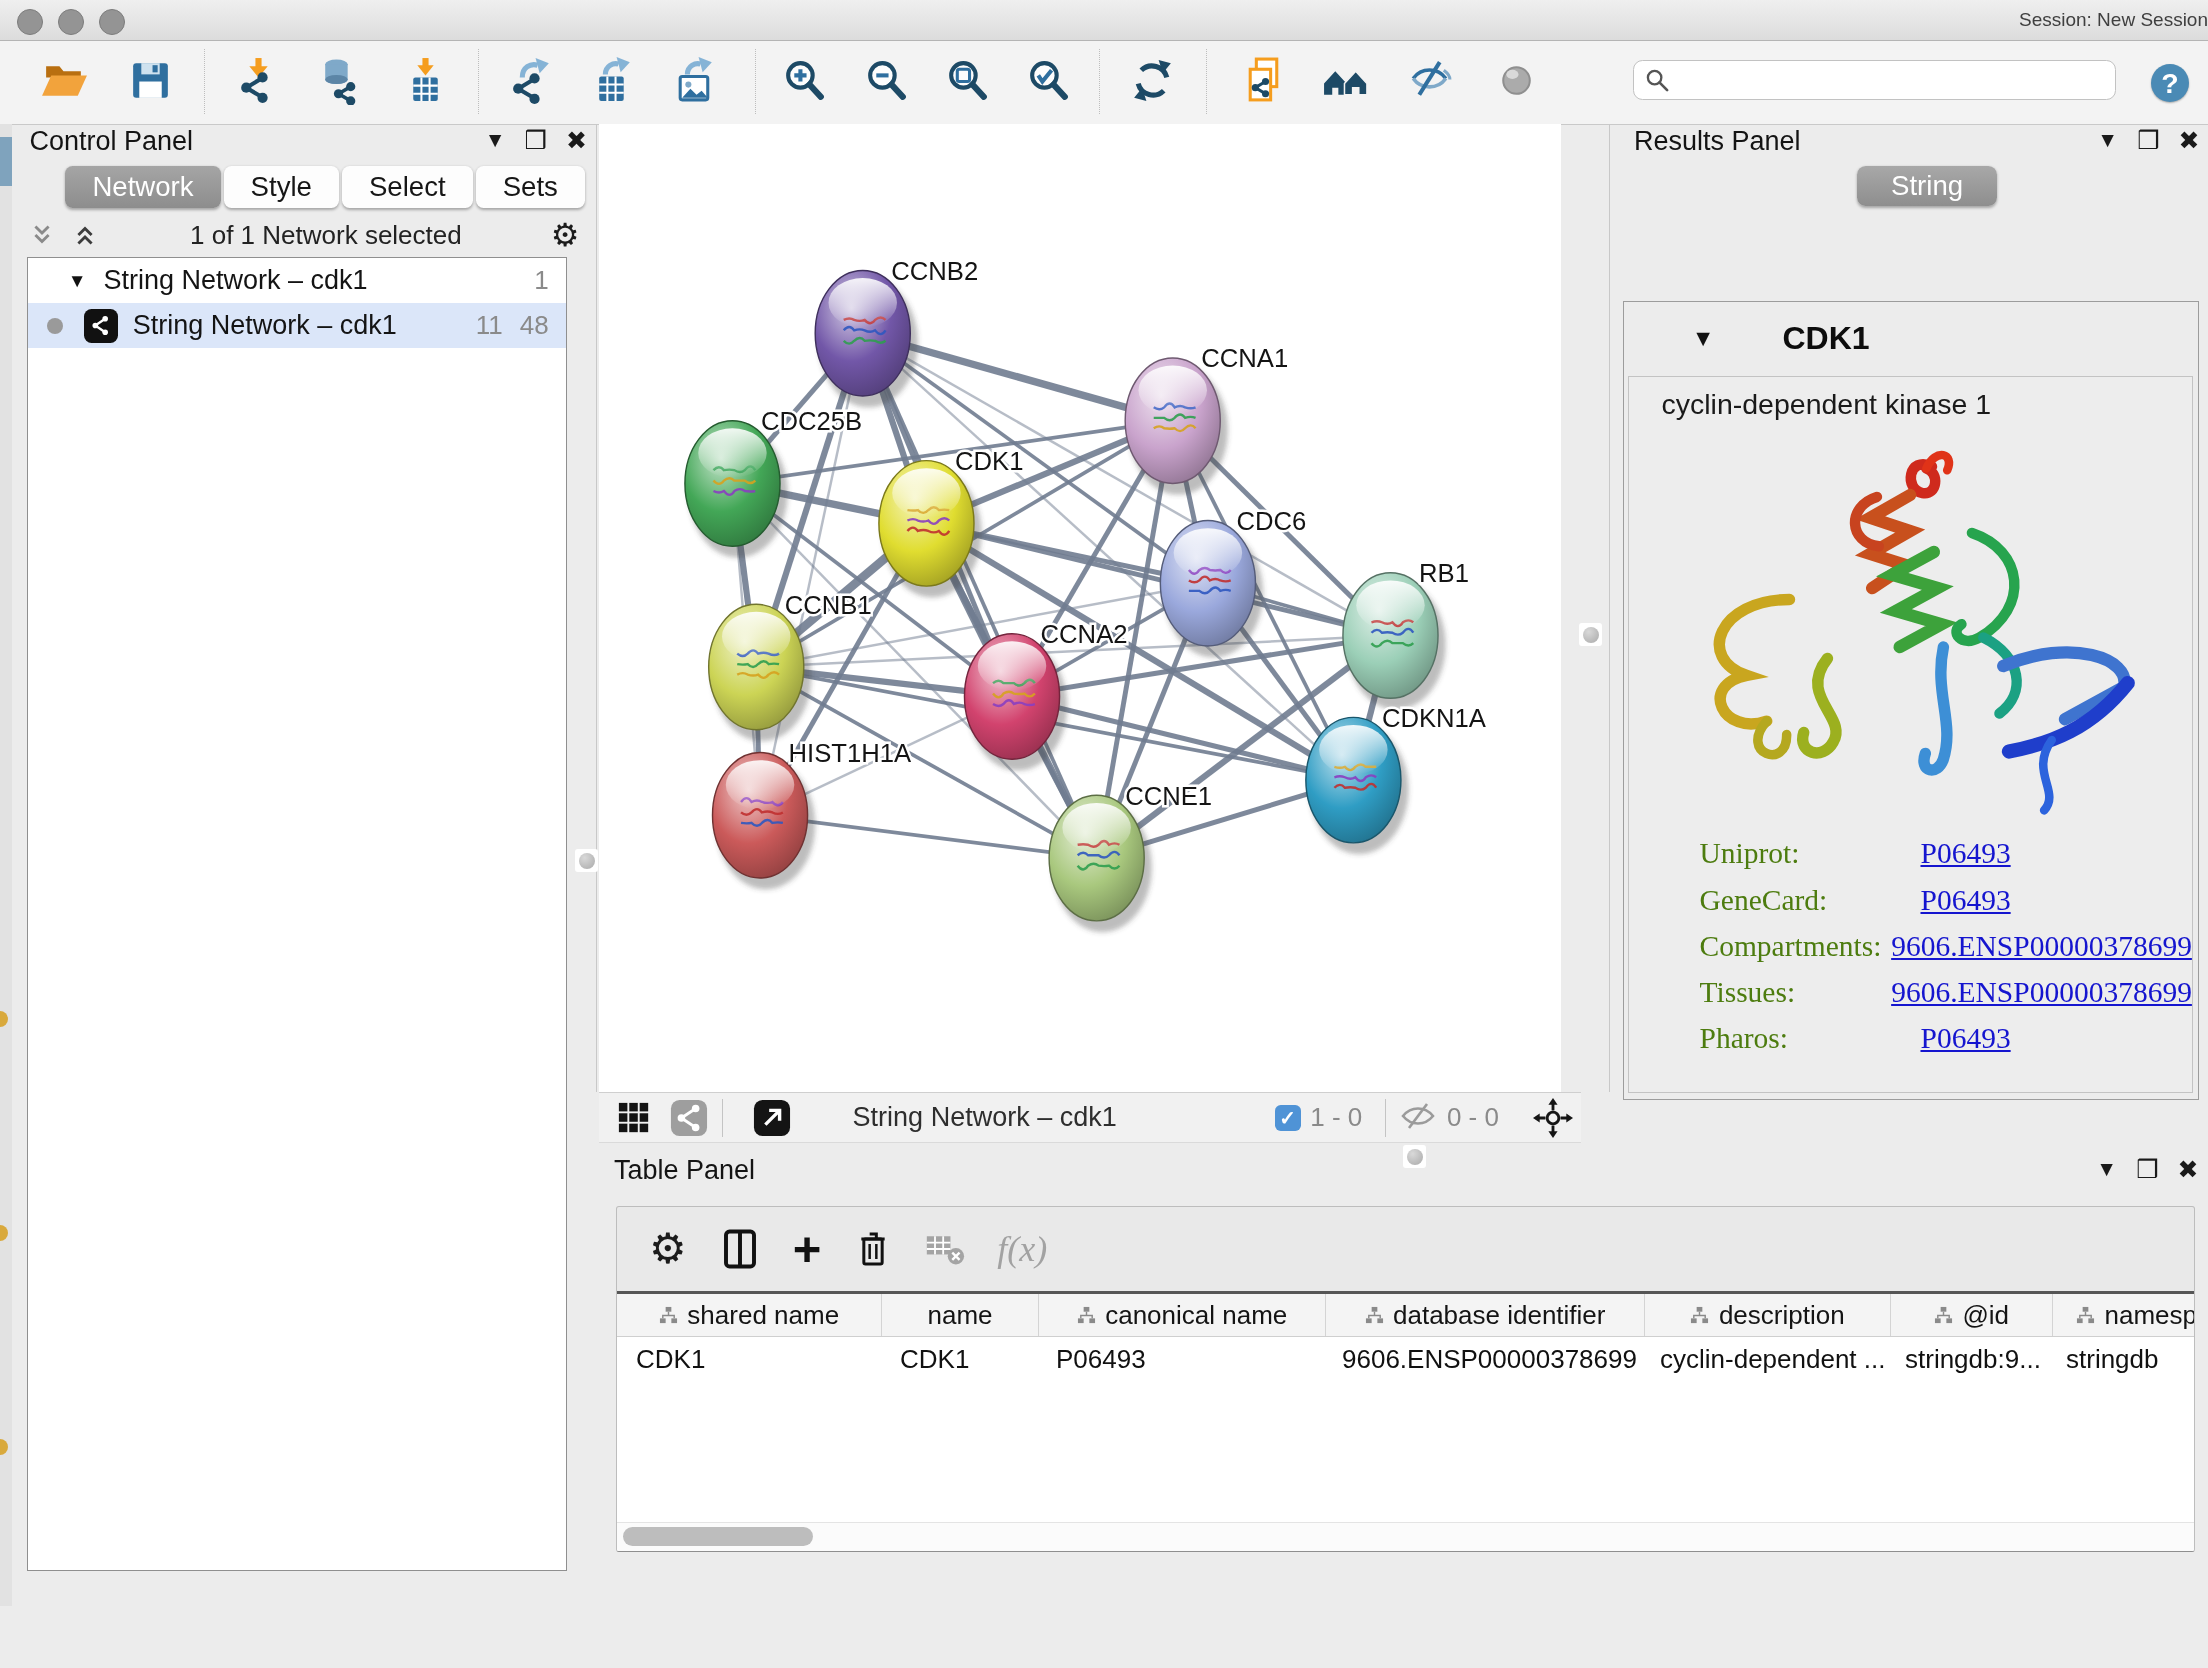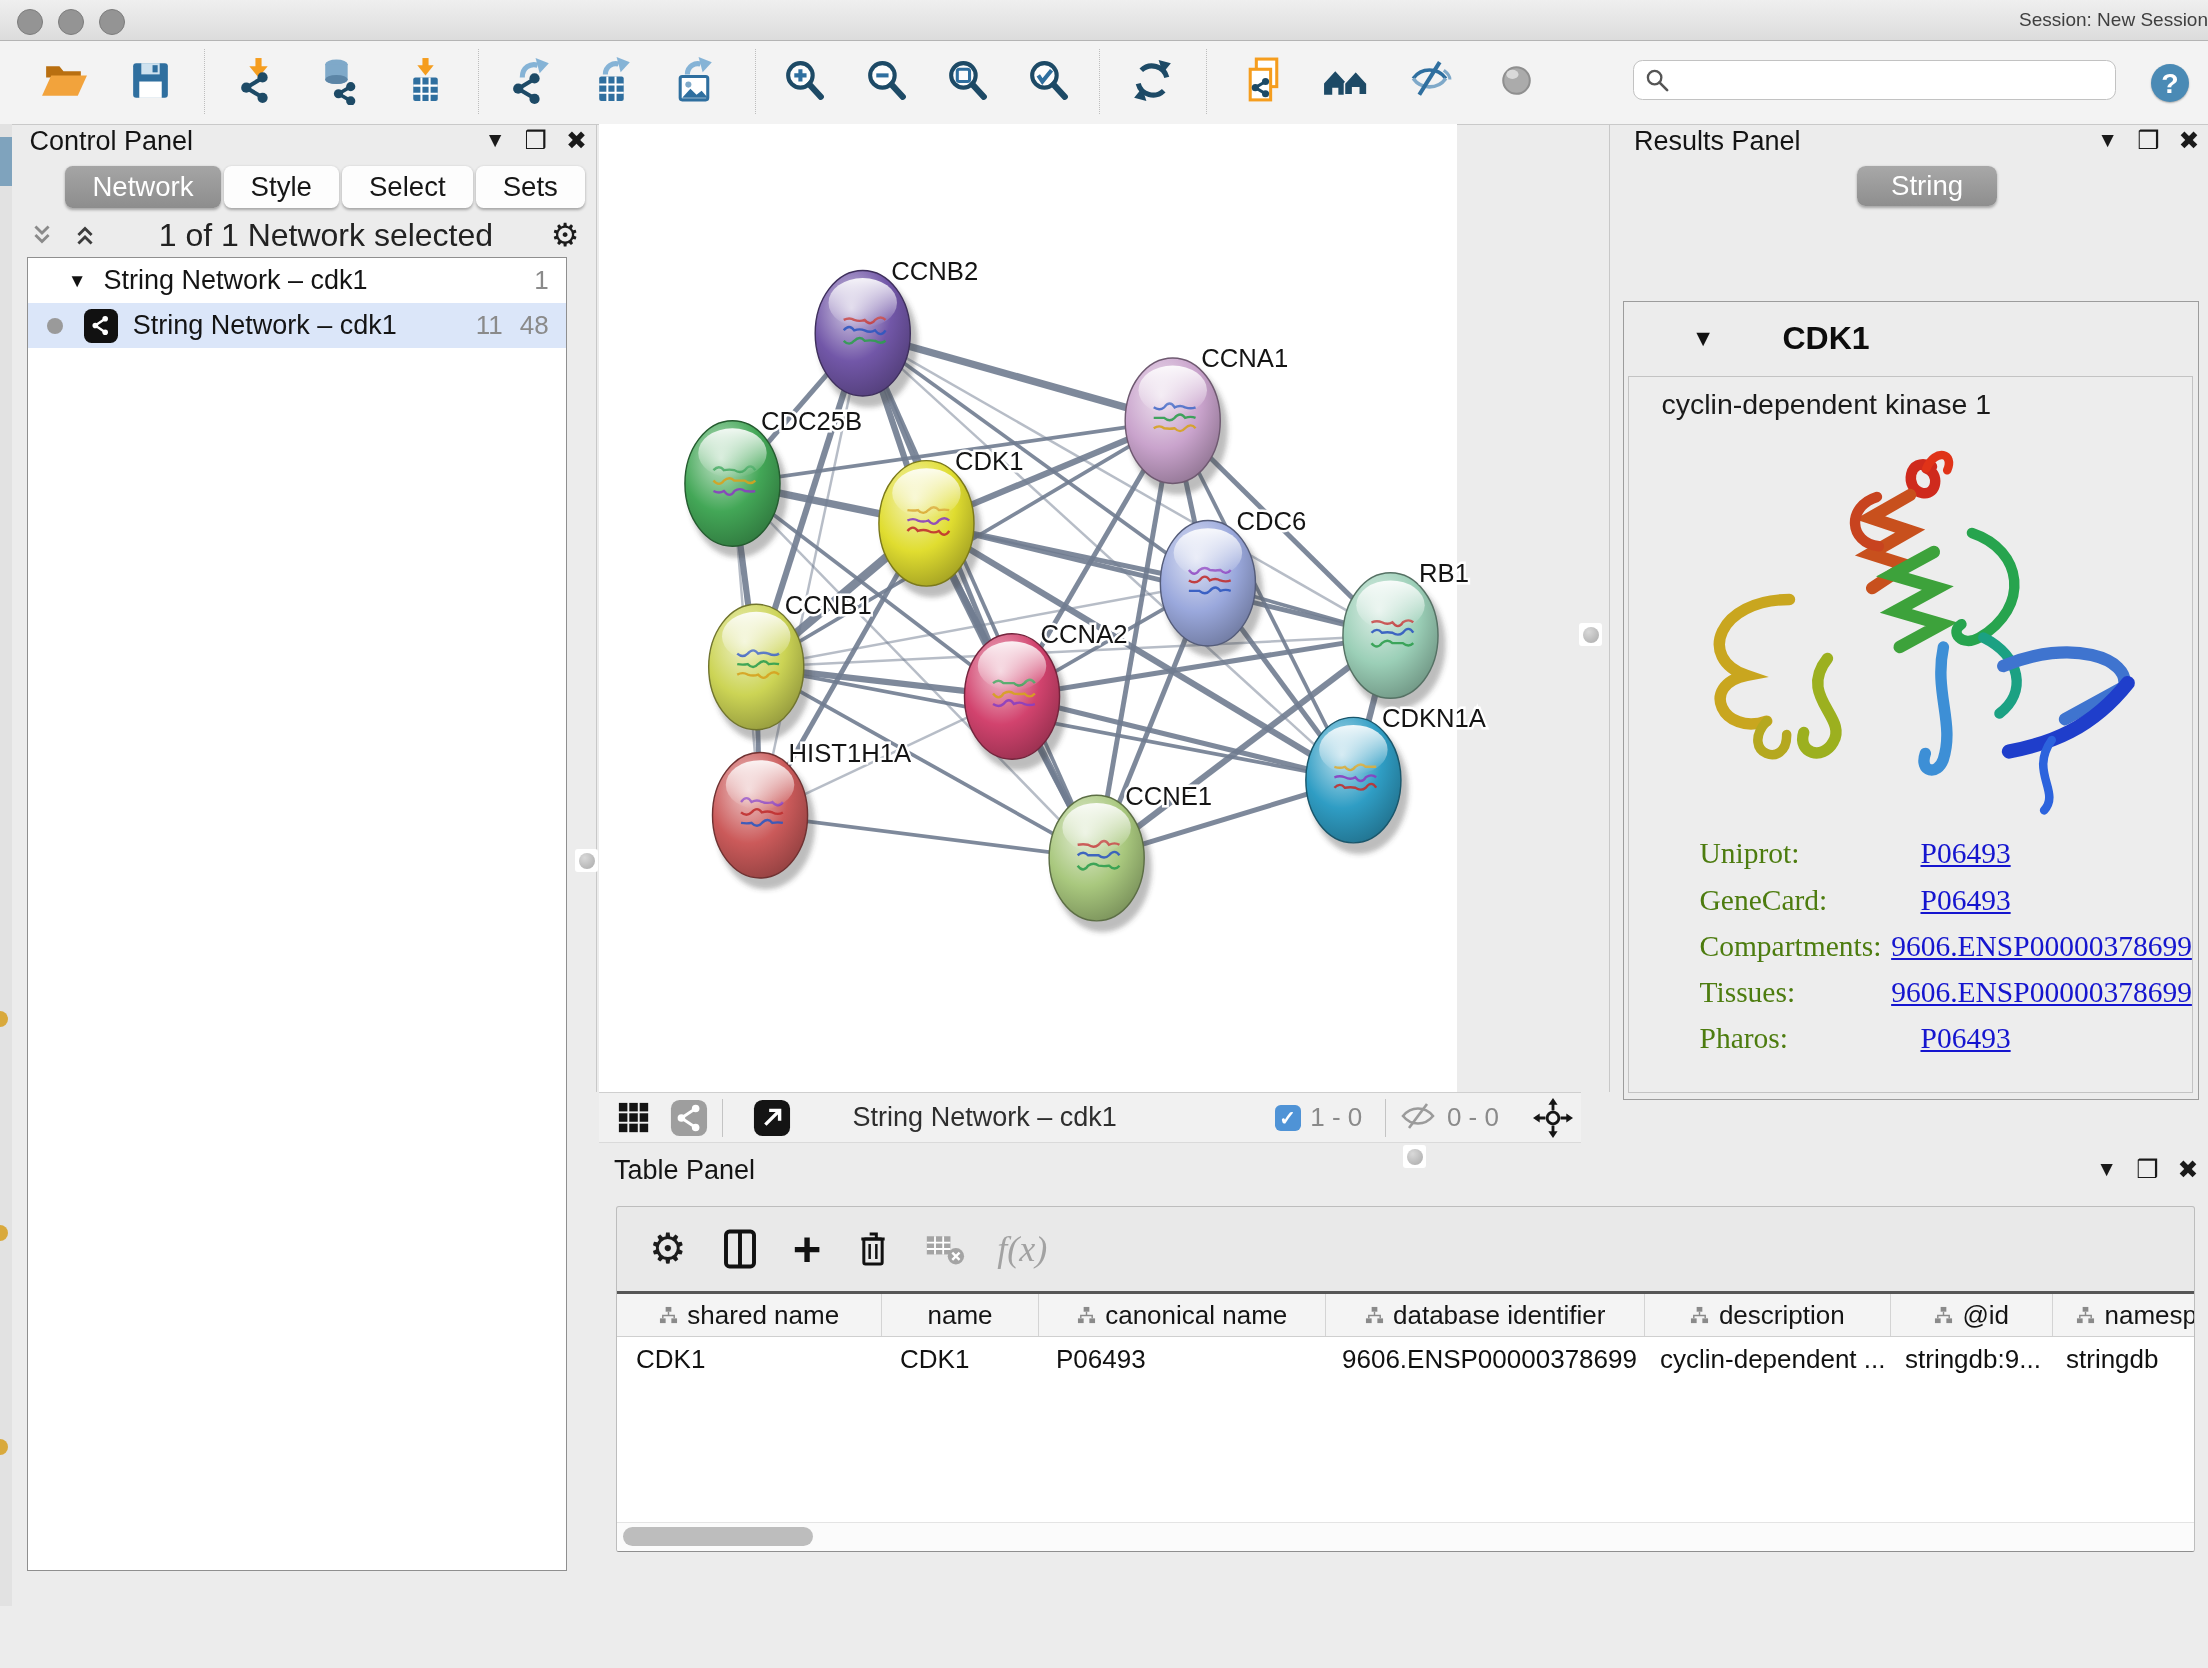--- a/index.html
+++ b/index.html
@@ -42,35 +42,35 @@
     font-size:25px;color:#1a1a1a;}
   .ph-icons .tri{font-size:21px;}
 
   
   .control-panel{position:absolute;left:12.4px;top:124px;width:584px;height:1470px;}
   .cp-tabs{position:absolute;top:42px;left:53px;display:flex;}
   .seg-tab{padding:4.8px 27px;font-size:27.6px;background:#fdfdfd;color:#161616;border-radius:7.6px;
     box-shadow:0 1.9px 2.9px rgba(0,0,0,.3);margin-right:3px;}
   .seg-tab.active{background:linear-gradient(#a5a5a5,#8d8d8d);color:#fff;}
   .cp-status{position:absolute;top:93px;left:13.3px;right:17px;height:36px;display:flex;align-items:center;}
-  .cp-status .stat-text{flex:1;text-align:center;font-size:32px;color:#222;}
+  .cp-status .stat-text{flex:1;text-align:center;font-size:26px;color:#222;}
   .gear-glyph{font-size:32px;color:#1c1c1c;line-height:32px;}
   .cp-box{position:absolute;top:133px;left:14.3px;width:538px;bottom:23px;background:#fff;
     border:1.9px solid #8f8f8f;}
   .trow{height:45px;display:flex;align-items:center;font-size:27px;color:#141414;}
   .trow .tri{font-size:19px;margin:0 17px 0 40px;color:#111;}
   .trow .lbl{flex:1;white-space:nowrap;overflow:hidden;}
   .trow .cnt{color:#8a8a8a;font-size:26px;margin-right:17px;}
   .trow.selected{background:#dbe6f9;}
   .net-dot{width:16px;height:16px;border-radius:50%;background:#9a9a9a;margin:0 21px 0 19px;flex:0 0 auto;}
   .share-badge{width:34px;height:34px;border-radius:7.6px;background:#111;display:flex;
     align-items:center;justify-content:center;margin-right:15px;flex:0 0 auto;}
 
   
-  .network-canvas{position:absolute;left:599px;top:124px;width:858px;height:968px;background:#fff;}
+  .network-canvas{position:absolute;left:599px;top:124px;width:962px;height:968px;background:#fff;}
   .network-toolbar{position:absolute;left:599px;top:1092px;width:982px;height:49px;
     background:#f1f1f1;border-top:1px solid #cfcfcf;border-bottom:1px solid #dadada;
     display:flex;align-items:center;}
   .nt-btn{margin-left:15px;display:flex;align-items:center;justify-content:center;width:40px;height:40px;}
   .nt-sep{width:0;height:38px;border-left:1px solid #c4c4c4;margin:0 13.3px;}
   .nt-title{font-size:27px;color:#2e2e2e;margin-left:61px;flex:1;white-space:nowrap;}
   .nt-count{font-size:26px;color:#8a8a8a;margin:0 9.5px;}
   .checkbox{width:26px;height:26px;border-radius:5.7px;background:#4f93d6;color:#fff;font-size:20px;
     font-weight:bold;text-align:center;line-height:26px;margin-left:7.6px;flex:0 0 auto;}
   .splitter-dot{position:absolute;width:23px;height:23px;background:#fff;border-radius:2.9px;

